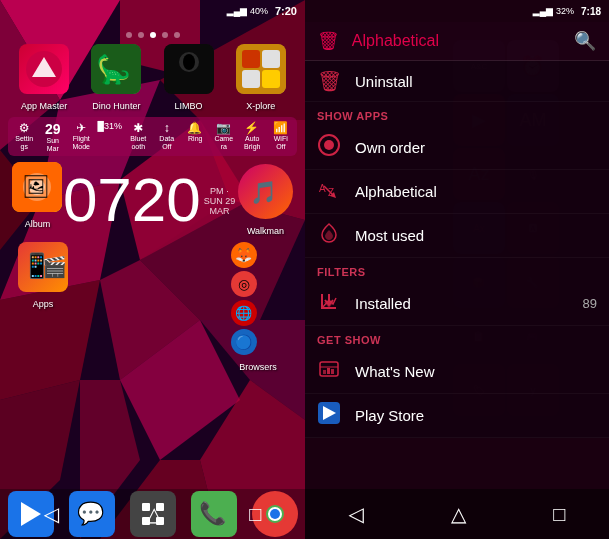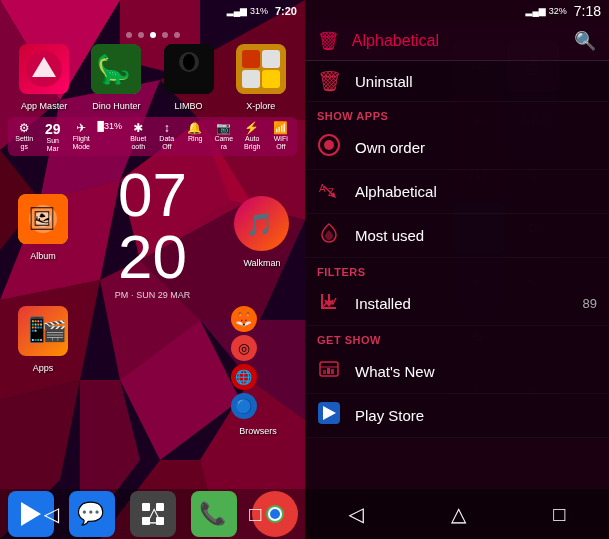--- a/index.html
+++ b/index.html
@@ -126,21 +126,21 @@
     .clock-section {
       display: flex;
       justify-content: space-between;
       align-items: center;
       margin-bottom: 4px;
       padding: 0 4px;
     }
 
     .clock-time {
       display: flex;
-      flex-direction: column;
+      flex-direction: row;
       align-items: center;
     }
 
     .clock-hour {
       color: white;
       font-size: 62px;
       font-weight: 300;
       line-height: 1;
     }
 
@@ -408,21 +408,21 @@
       <polygon points="120,380 200,320 240,400 160,460" fill="#cc0055" opacity="0.6"></polygon>
       <polygon points="200,320 305,320 305,420 250,380" fill="#990044" opacity="0.5"></polygon>
       <polygon points="250,380 305,420 305,539 220,539 200,460" fill="#bb0033" opacity="0.6"></polygon>
       <polygon points="160,460 200,460 220,539 100,539" fill="#880022" opacity="0.7"></polygon>
     </svg>
   </div>
 
   <div class="status-bar-left">
     <div class="status-icons">
       <span style="font-size:9px">▂▄▆</span>
-      <span style="font-size:9px">31%</span>
+      <span style="font-size:9px">40%</span>
       <span style="font-size:11px; font-weight:bold; margin-left:4px">7:20</span>
     </div>
   </div>
 
   <div class="left-content">
 
     <div class="dots-row" style="margin-bottom:6px; margin-top:2px">
       <div class="dot"></div>
       <div class="dot"></div>
       <div class="dot active"></div>
@@ -638,21 +638,21 @@
     <div class="bg-app-row">
       <div class="bg-app-icon" style="background:#bf360c;font-size:10px">🏷</div>
       <div class="bg-app-icon" style="background:#795548;font-size:10px">y</div>
     </div>
   </div>
 
   <div class="status-bar-right">
     <div class="status-icons-right">
       <span style="font-size:9px">▂▄▆</span>
       <span style="font-size:9px">32%</span>
-      <span style="font-size:14px;font-weight:normal;margin-left:4px">7:18</span>
+      <span style="font-size:10px;font-weight:bold;margin-left:4px">7:18</span>
     </div>
   </div>
 
   <div class="dropdown-panel">
 
     <div class="dropdown-top-bar">
       <span class="trash-btn">🗑</span>
       <span class="dropdown-top-title">Alphabetical</span>
       <span class="search-btn-right">🔍</span>
     </div>

